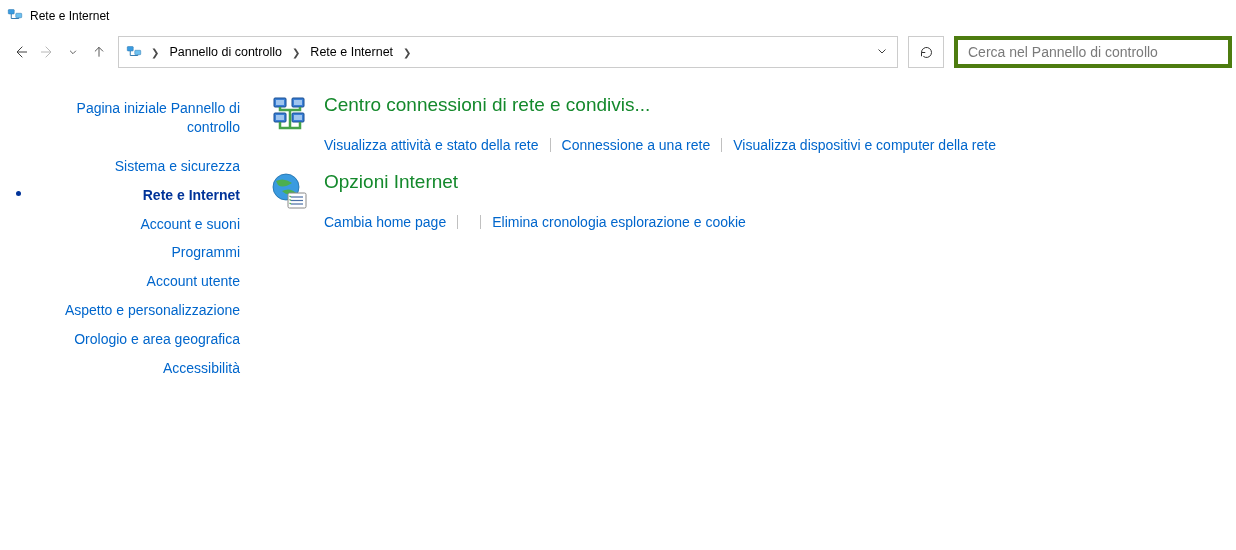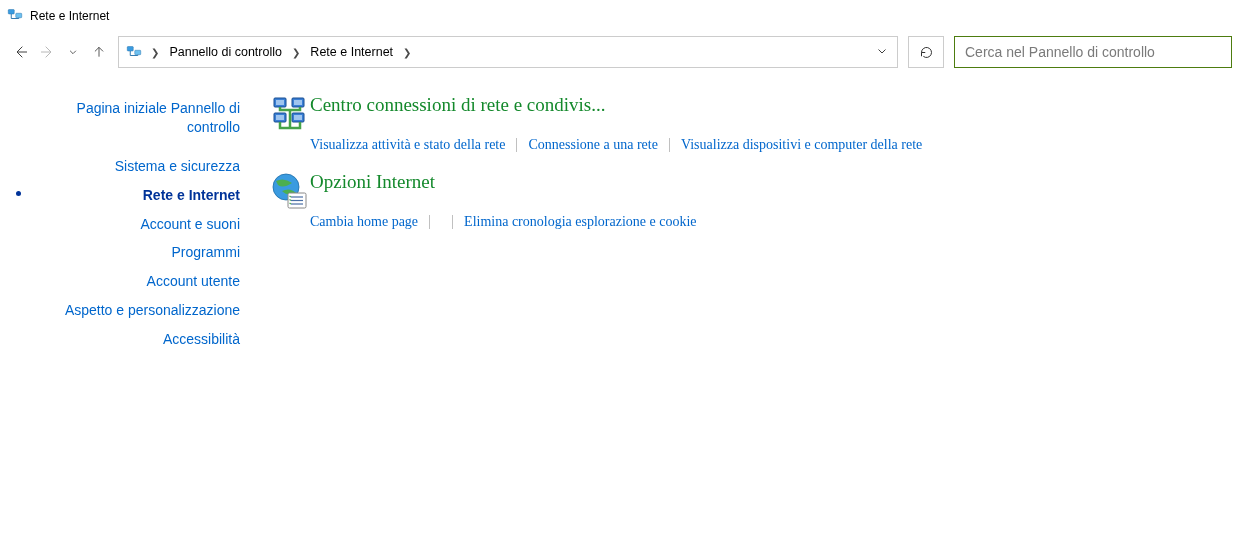--- a/index.html
+++ b/index.html
@@ -56,21 +56,21 @@
   .refresh-btn {
     width: 36px; height: 32px;
     border: 1px solid #cccccc;
     display: flex; align-items: center; justify-content: center;
     margin-left: 6px;
     cursor: pointer;
   }
   .refresh-btn svg { width: 15px; height: 15px; }
   .searchbox {
     width: 278px; height: 32px;
-    border: 1px solid #4d7c0f;
+    border: 4px solid #4d7c0f;
     margin-left: 6px;
     display: flex; align-items: center;
   }
   .searchbox input {
     border: none; outline: none;
     width: 100%; height: 100%;
     padding: 0 10px;
     font-family: inherit; font-size: 14px;
     color: #333;
   }
@@ -109,22 +109,22 @@
   }
   .side-gap { height: 10px; }
 
   .main {
     flex: 1;
     padding-left: 20px;
     padding-right: 20px;
   }
   .category {
     display: flex;
+    gap: 14px;
     margin-bottom: 18px;
-    font-family: Liberation Serif, serif;
   }
   .cat-icon { width: 40px; height: 40px; flex-shrink: 0; }
   .cat-icon svg { width: 40px; height: 40px; }
   .cat-body { }
   .cat-title {
     color: #14892c;
     font-size: 19px;
     font-weight: 400;
     cursor: pointer;
     padding-top: 0px;
@@ -224,20 +224,21 @@
 
   <div class="sidebar">
     <div class="side-link">Pagina iniziale Pannello di controllo</div>
     <div class="side-gap"></div>
     <div class="side-link">Sistema e sicurezza</div>
     <div class="side-link current">Rete e Internet</div>
     <div class="side-link">Account e suoni</div>
     <div class="side-link">Programmi</div>
     <div class="side-link">Account utente</div>
     <div class="side-link">Aspetto e personalizzazione</div>
+    <div class="side-link">Orologio e area geografica</div>
     <div class="side-link">Accessibilità</div>
   </div>
 
   <div class="main">
 
     <div class="category">
       <div class="cat-icon">
         <svg viewBox="0 0 40 40">
           <rect x="4" y="4" width="12" height="9" rx="1" fill="#3a7fd5" stroke="#184f92"></rect>
           <rect x="22" y="4" width="12" height="9" rx="1" fill="#3a7fd5" stroke="#184f92"></rect>

